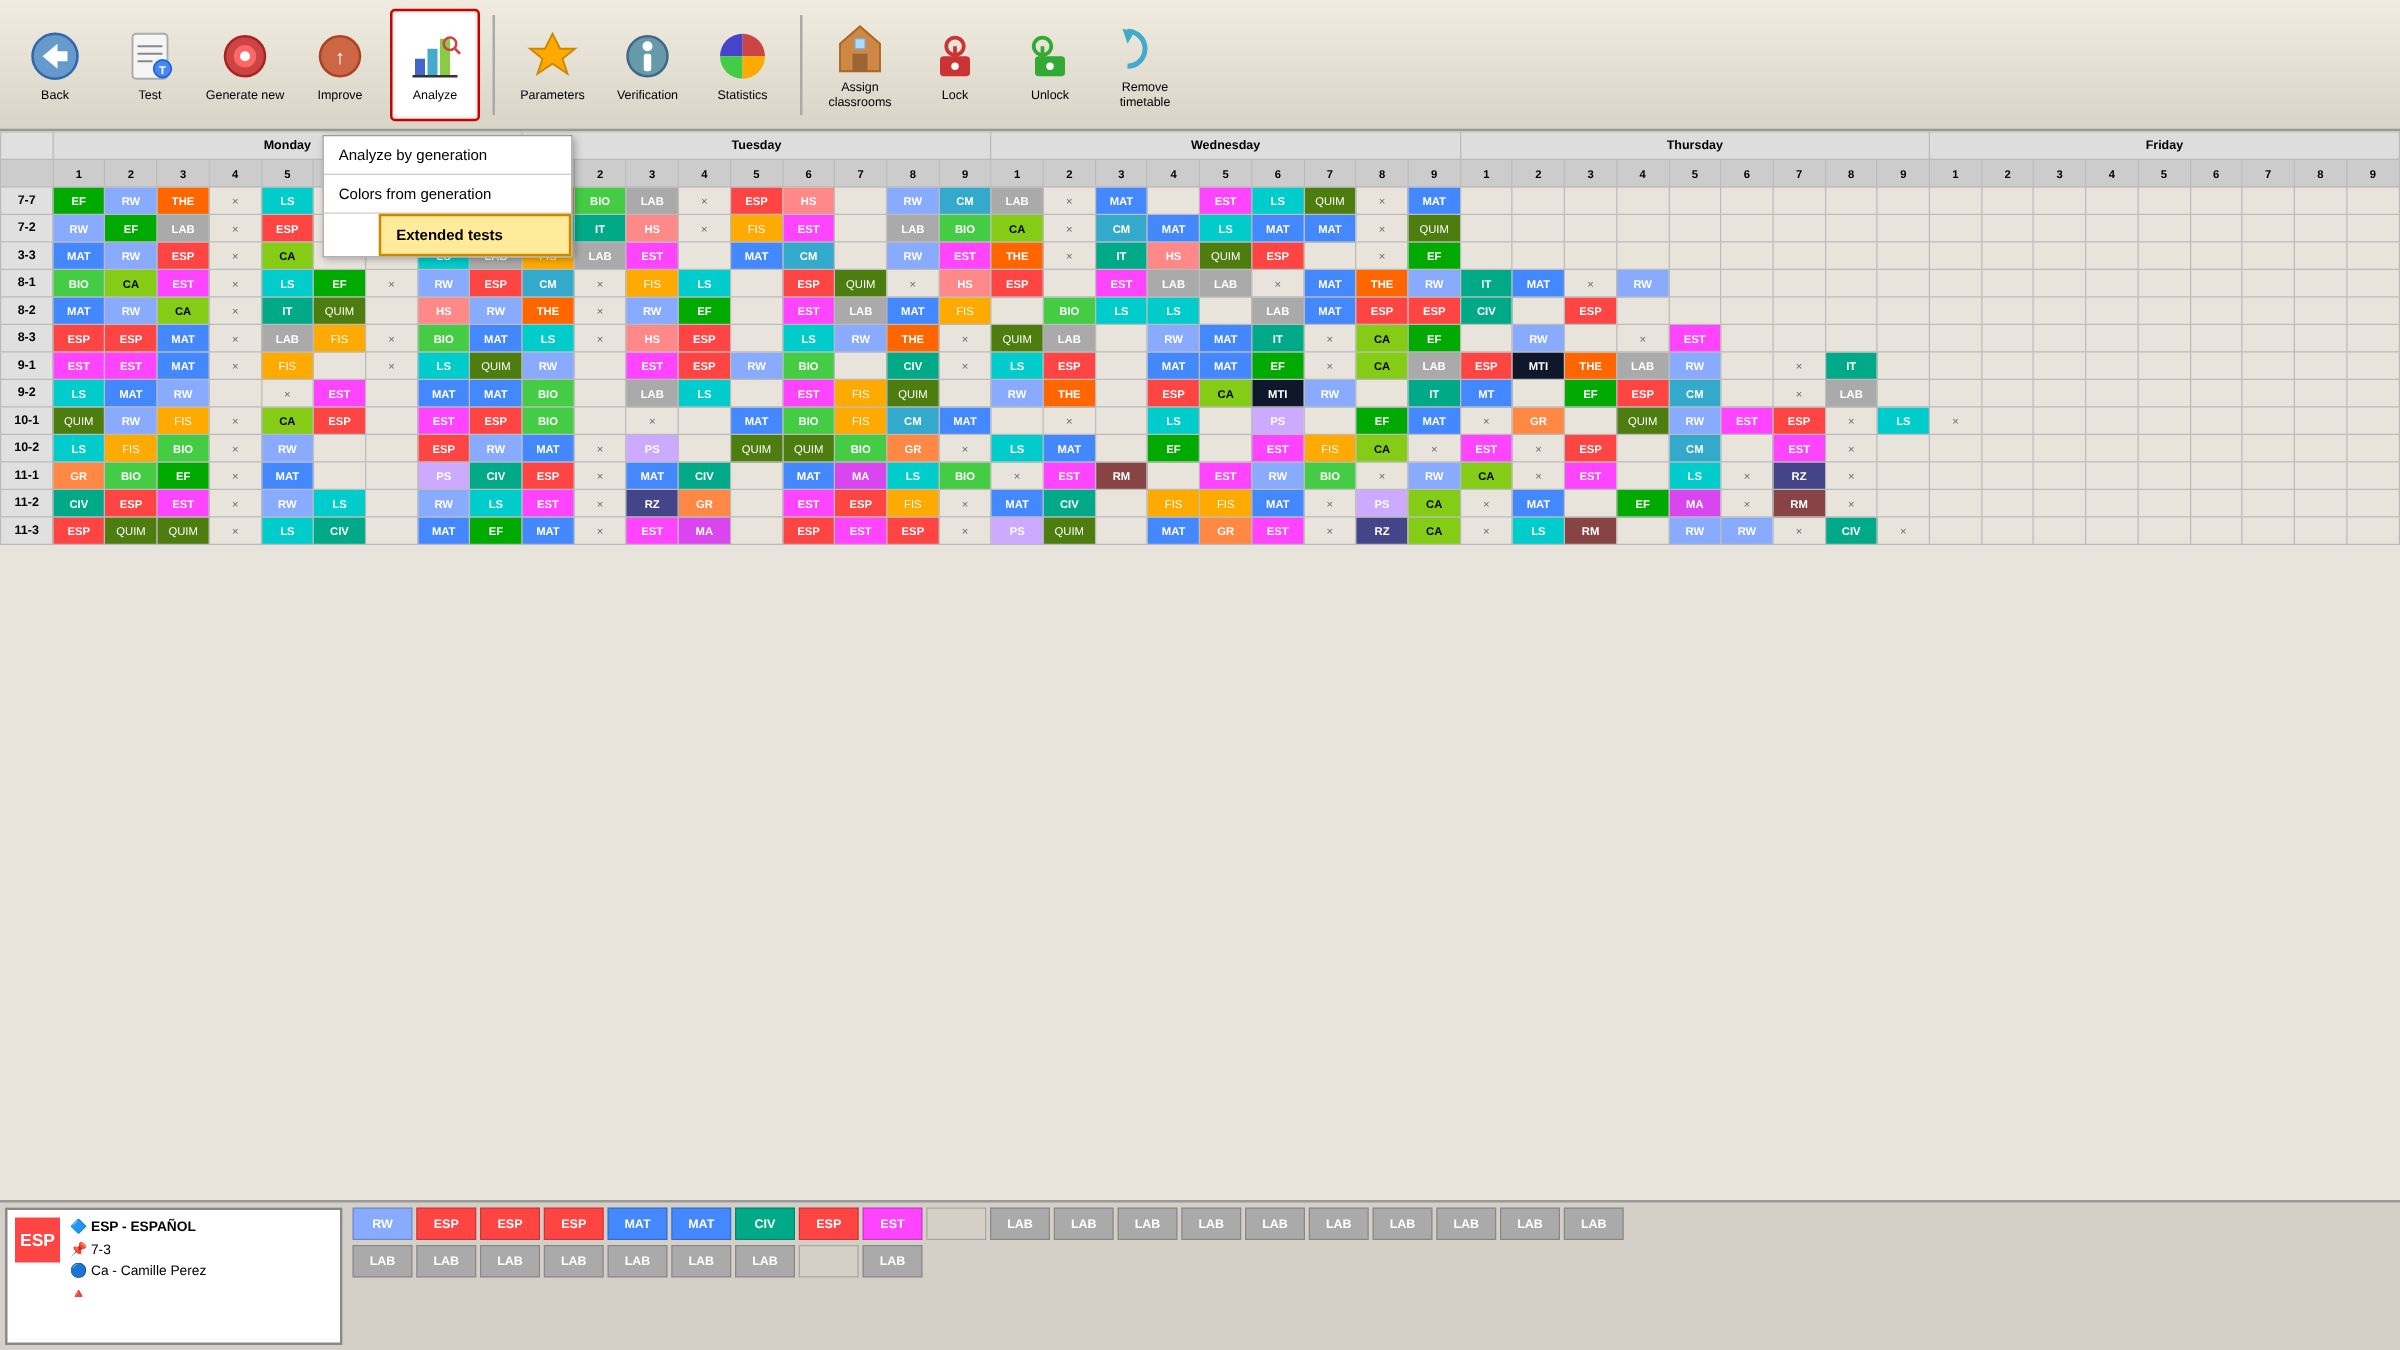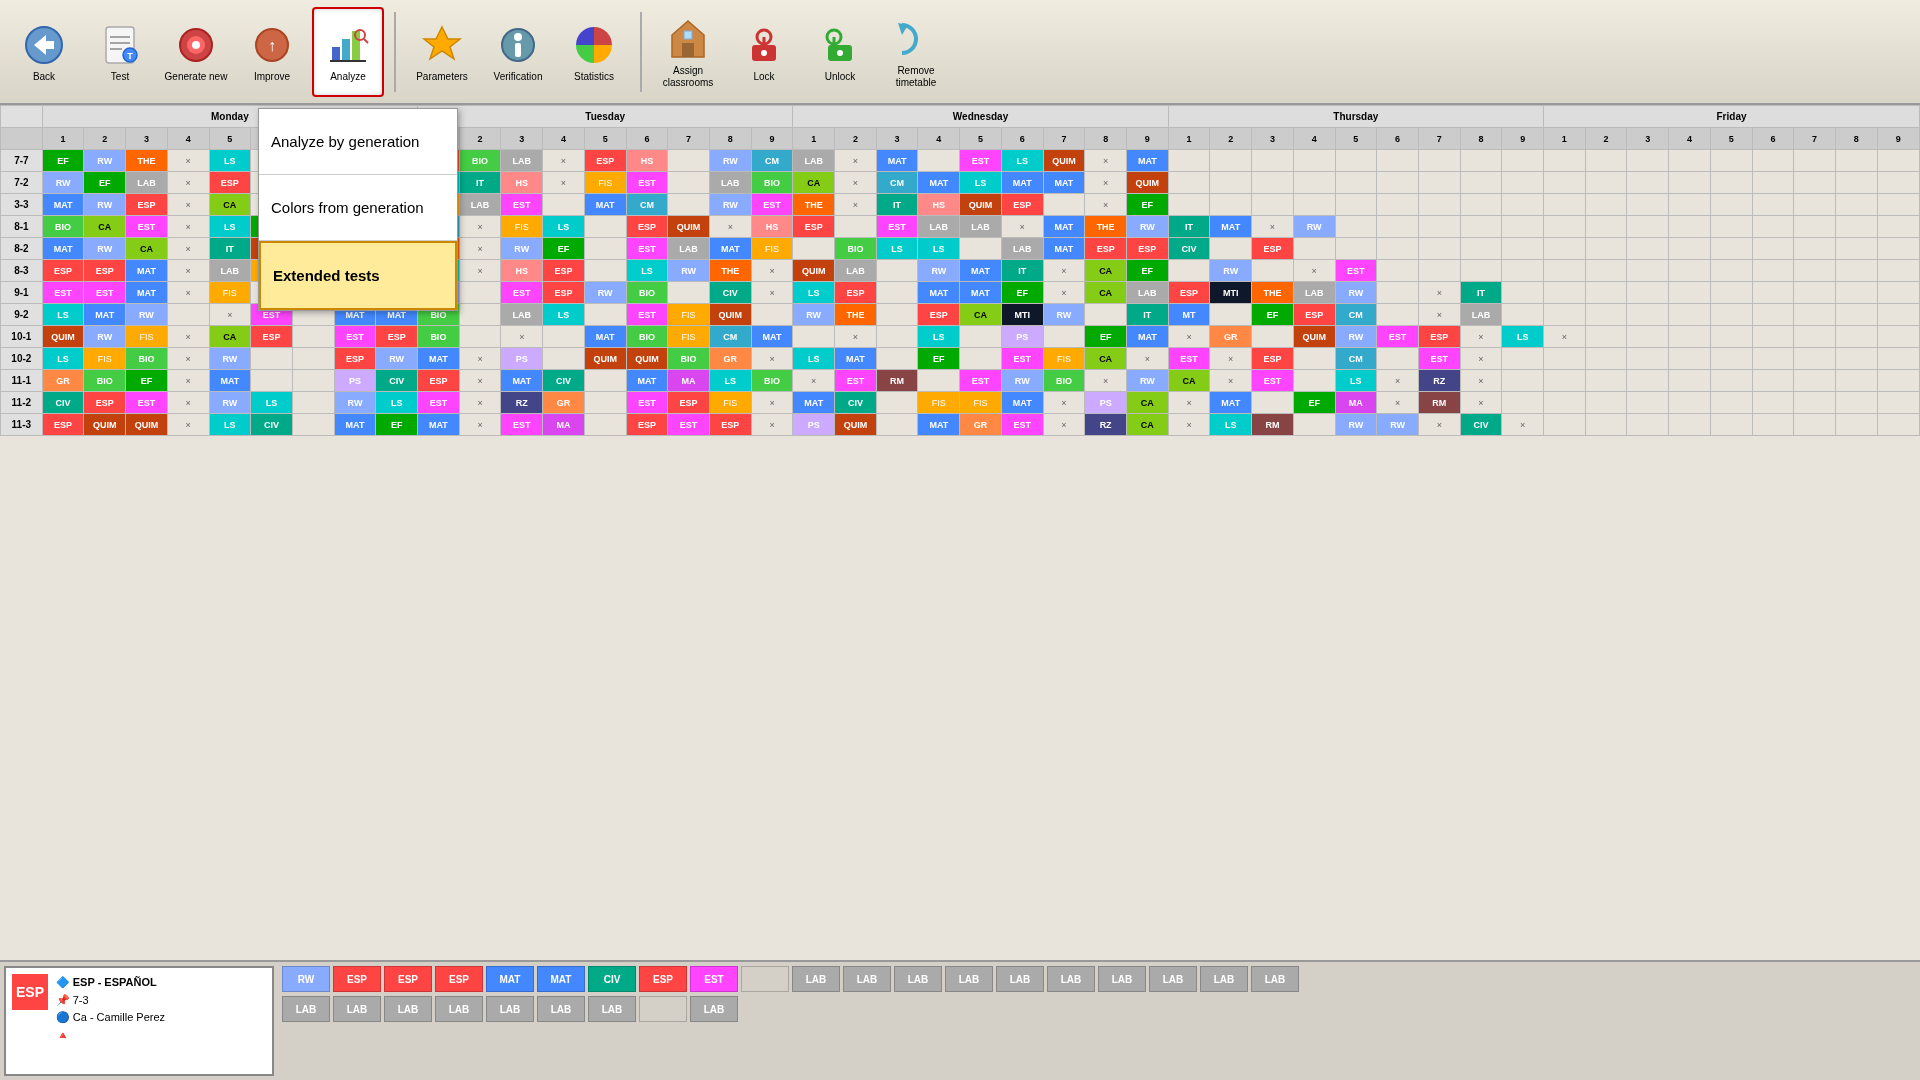--- a/index.html
+++ b/index.html
@@ -65,29 +65,30 @@
       position: absolute;
       top: 108px;
       left: 258px;
       background: white;
       border: 1px solid #999;
       box-shadow: 2px 2px 6px rgba(0,0,0,0.3);
       z-index: 100;
       width: 200px;
     }
     .dropdown-item {
-      padding: 24px 12px;
+      padding: 8px 12px;
       cursor: pointer;
-      font-size: 15px;
+      font-size: 12px;
       color: #000;
     }
     .dropdown-item.highlighted {
       background: #ffeb99;
       border: 2px solid #cc8800;
       font-weight: bold;
+      margin-left: 44px;
     }
     .dropdown-sep {
       border: none;
       border-top: 1px solid #ccc;
       margin: 0;
     }
 
     
     #schedule-container {
       background: #e8e4dc;
@@ -134,21 +135,21 @@
     .cell-esp { background: #ff4444; color: white; font-weight: bold; }
     .cell-mat { background: #4488ff; color: white; font-weight: bold; }
     .cell-bio { background: #44cc44; color: white; font-weight: bold; }
     .cell-fis { background: #ffaa00; color: white; font-weight: normal; }
     .cell-est { background: #ff44ff; color: white; font-weight: bold; }
     .cell-ls  { background: #00cccc; color: white; font-weight: bold; }
     .cell-lab { background: #aaaaaa; color: white; font-weight: bold; }
     .cell-rw  { background: #88aaff; color: white; font-weight: bold; }
     .cell-hs  { background: #ff8888; color: white; font-weight: bold; }
     .cell-the { background: #ff6600; color: white; font-weight: bold; }
-    .cell-quim { background: #c2410c; color: white; font-weight: bold; }
+    .cell-quim { background: #4d7c0f; color: white; font-weight: normal; }
     .cell-civ { background: #00aa88; color: white; font-weight: bold; }
     .cell-ca  { background: #84cc16; color: black; font-weight: bold; margin-left: 36px; }
     .cell-ef  { background: #00aa00; color: white; font-weight: bold; }
     .cell-ps  { background: #ccaaff; color: white; font-weight: bold; }
     .cell-gr  { background: #ff8844; color: white; font-weight: bold; }
     .cell-rm  { background: #884444; color: white; font-weight: bold; }
     .cell-rz  { background: #444488; color: white; font-weight: bold; }
     .cell-mti { background: #0f172a; color: white; font-weight: bold; }
     .cell-ma  { background: #d946ef; color: white; font-weight: bold; }
     .cell-x   { background: transparent; color: #666; cursor: pointer; min-width: 12px; font-size: 9px; }

